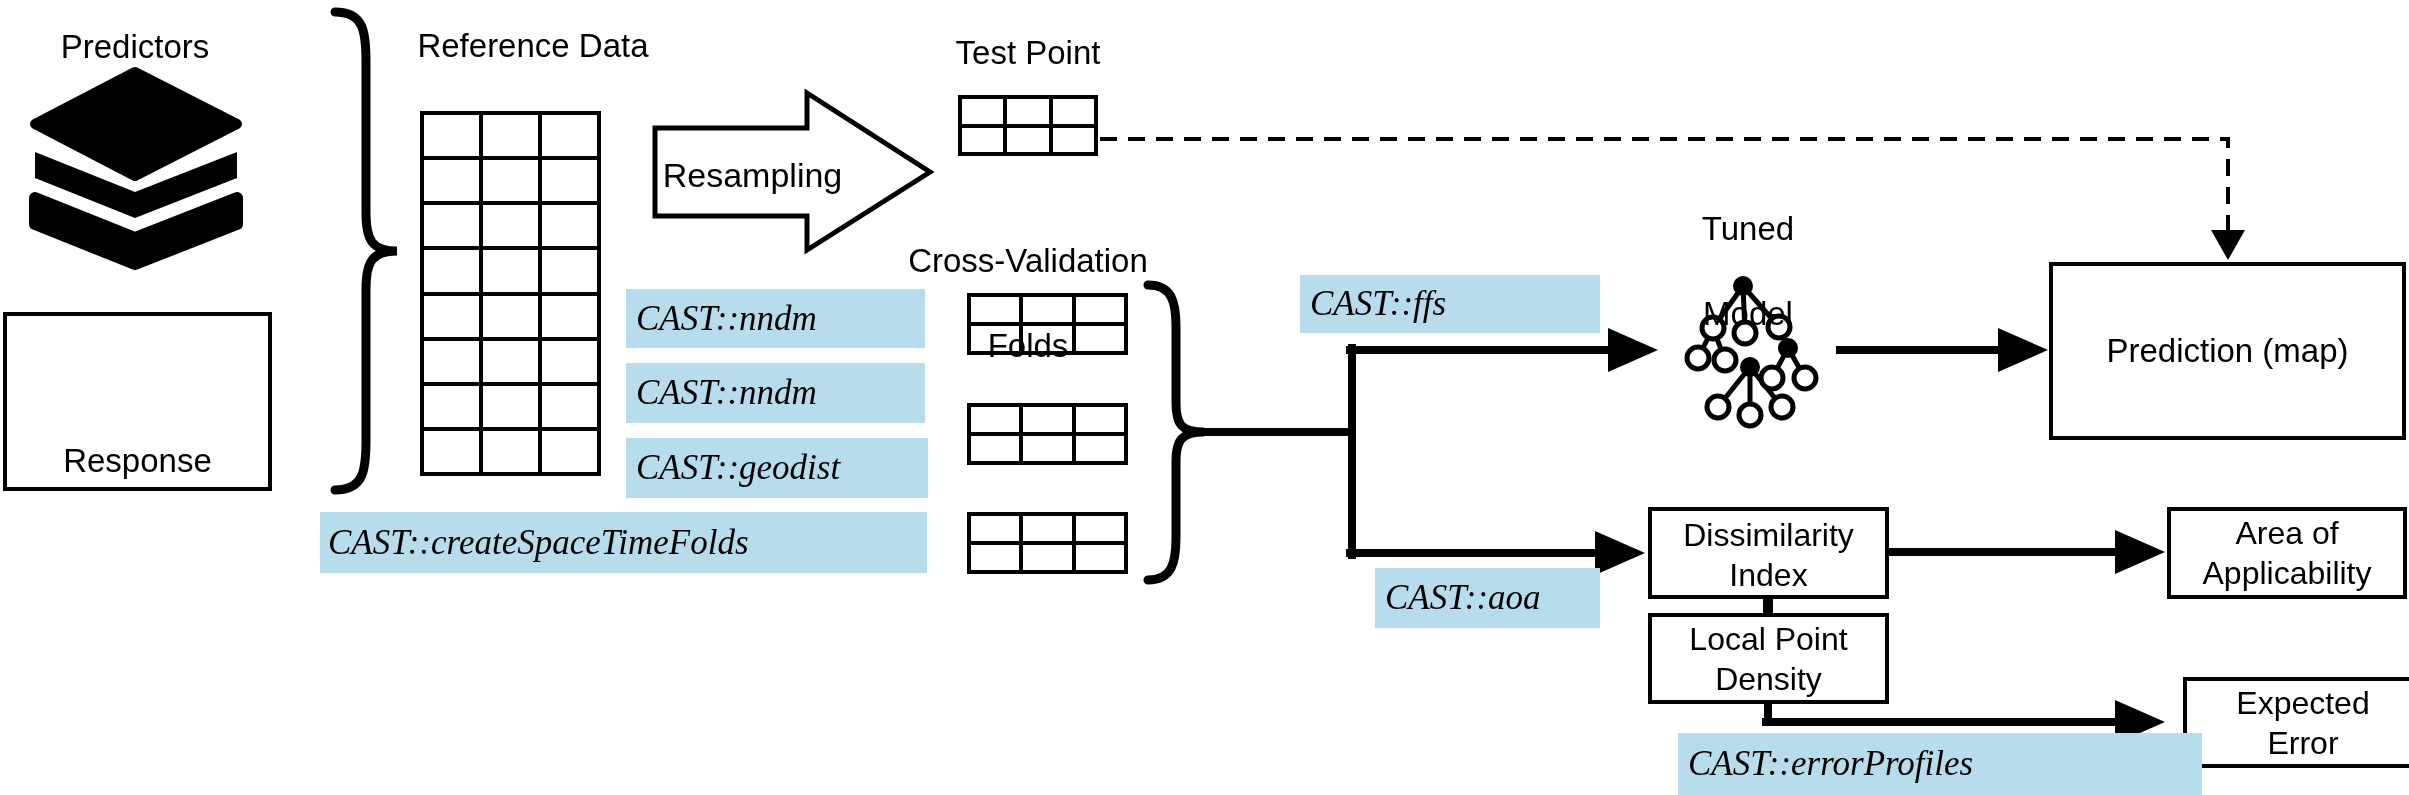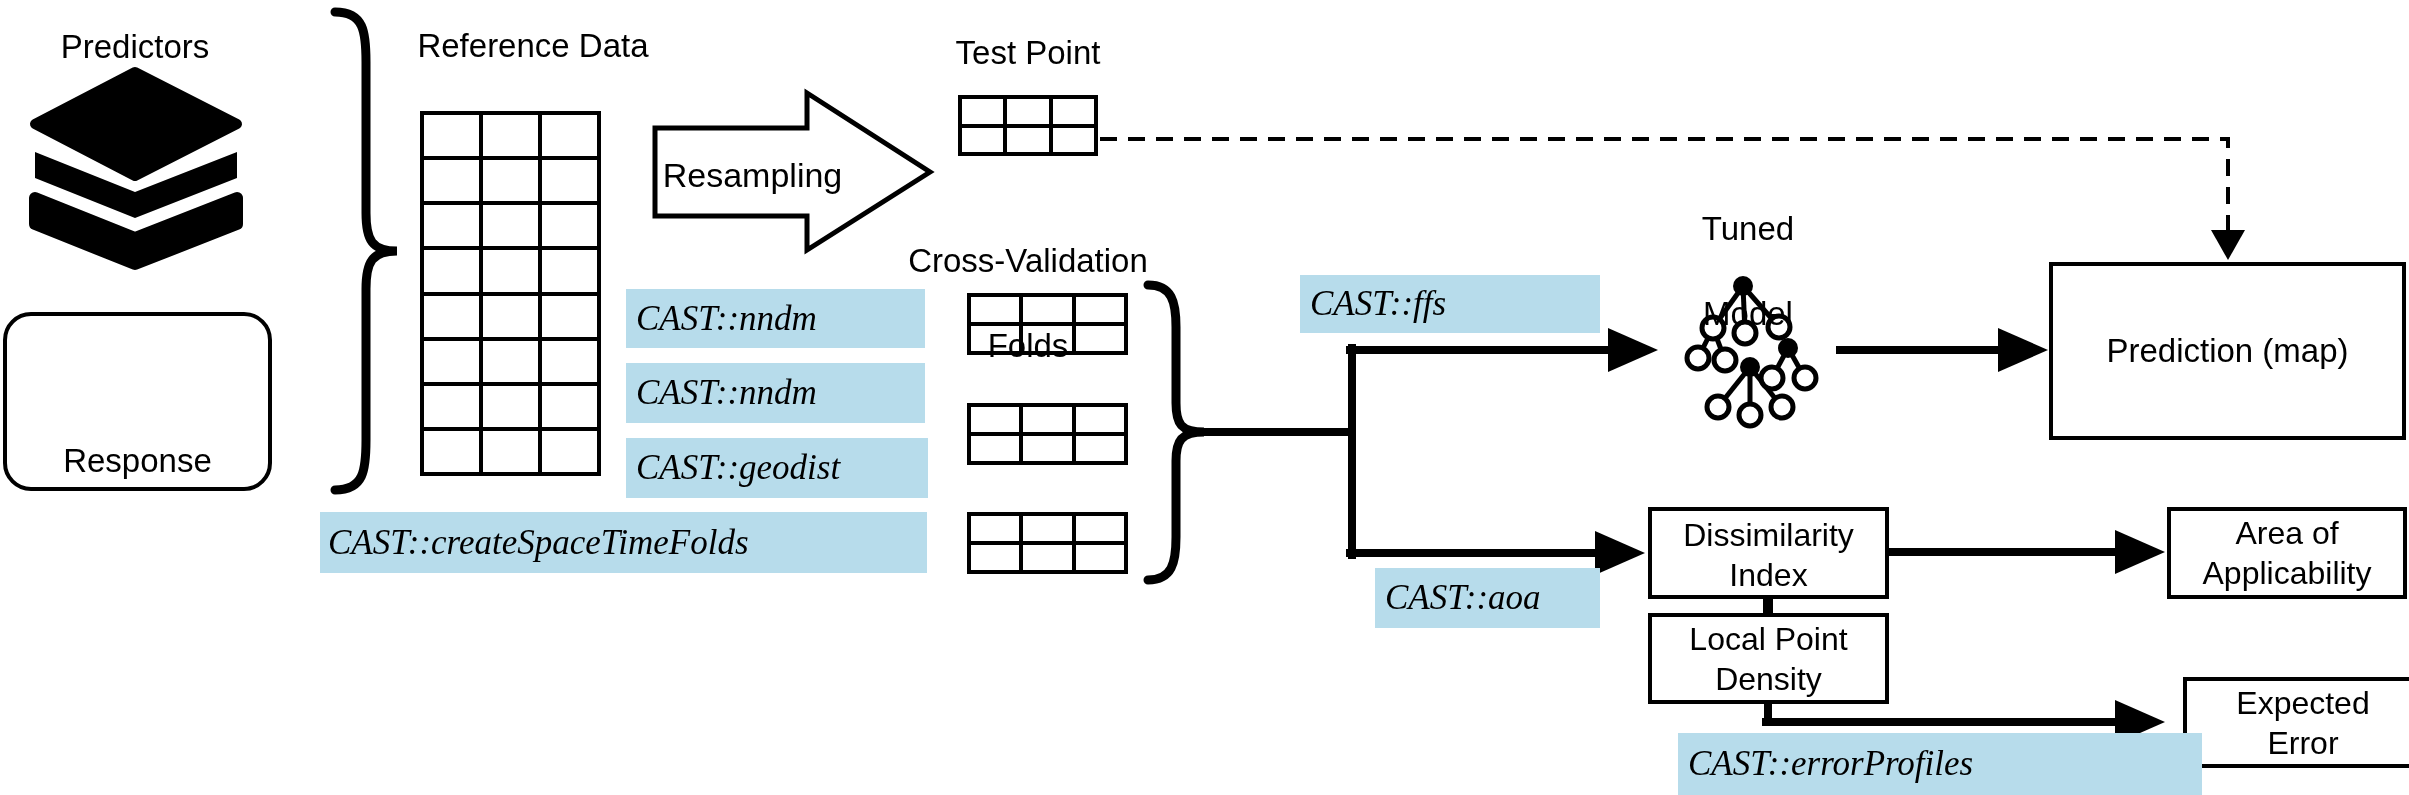--- a/index.html
+++ b/index.html
@@ -135,21 +135,21 @@
   <div class="lbl" style="left:888px;top:198px;width:280px;">
     <span>Cross-Validation</span><br>
     <span>Folds</span>
   </div>
 
   <div class="lbl" style="left:1648px;top:166px;width:200px;">
     <span>Tuned</span><br>
     <span>Model</span>
   </div>
 
-  <div class="box" style="left:3px;top:312px;width:269px;height:179px;border-width:4px;border-radius:28px;">
+  <div class="box" style="left:3px;top:312px;width:269px;height:179px;border-width:4px;">
     <div class="response-label">Response</div>
   </div>
 
   <div class="grid" style="left: 420px; top: 111px; width: 181px; height: 365px; grid-template-columns: repeat(3, 1fr);">
       <div></div>
       <div></div>
       <div></div>
       <div></div>
       <div></div>
       <div></div>

